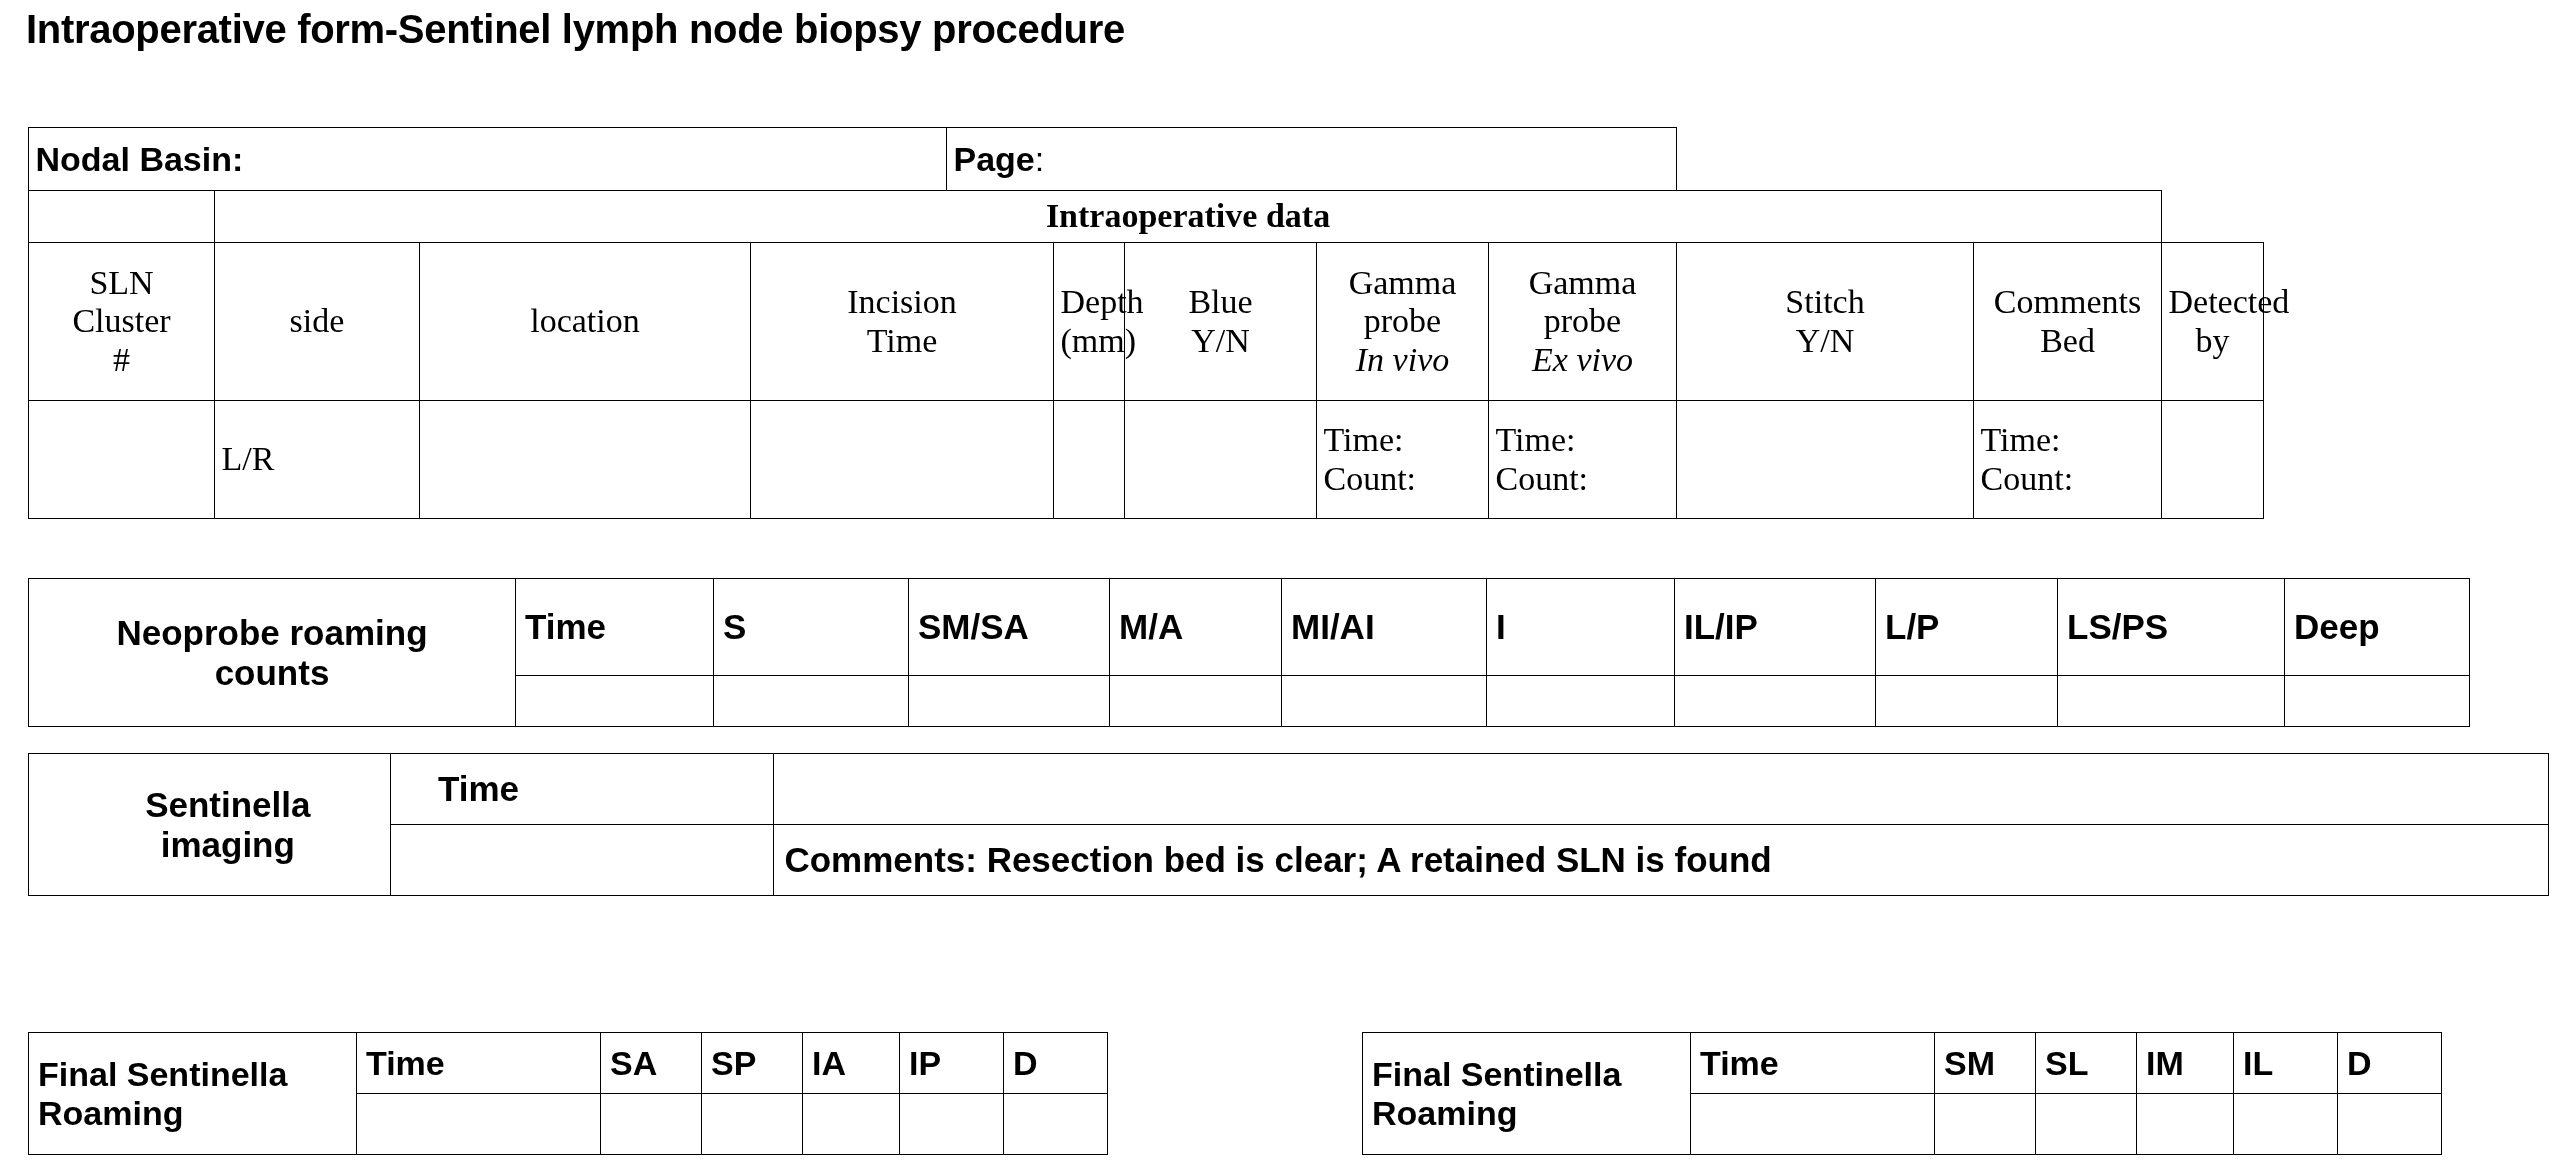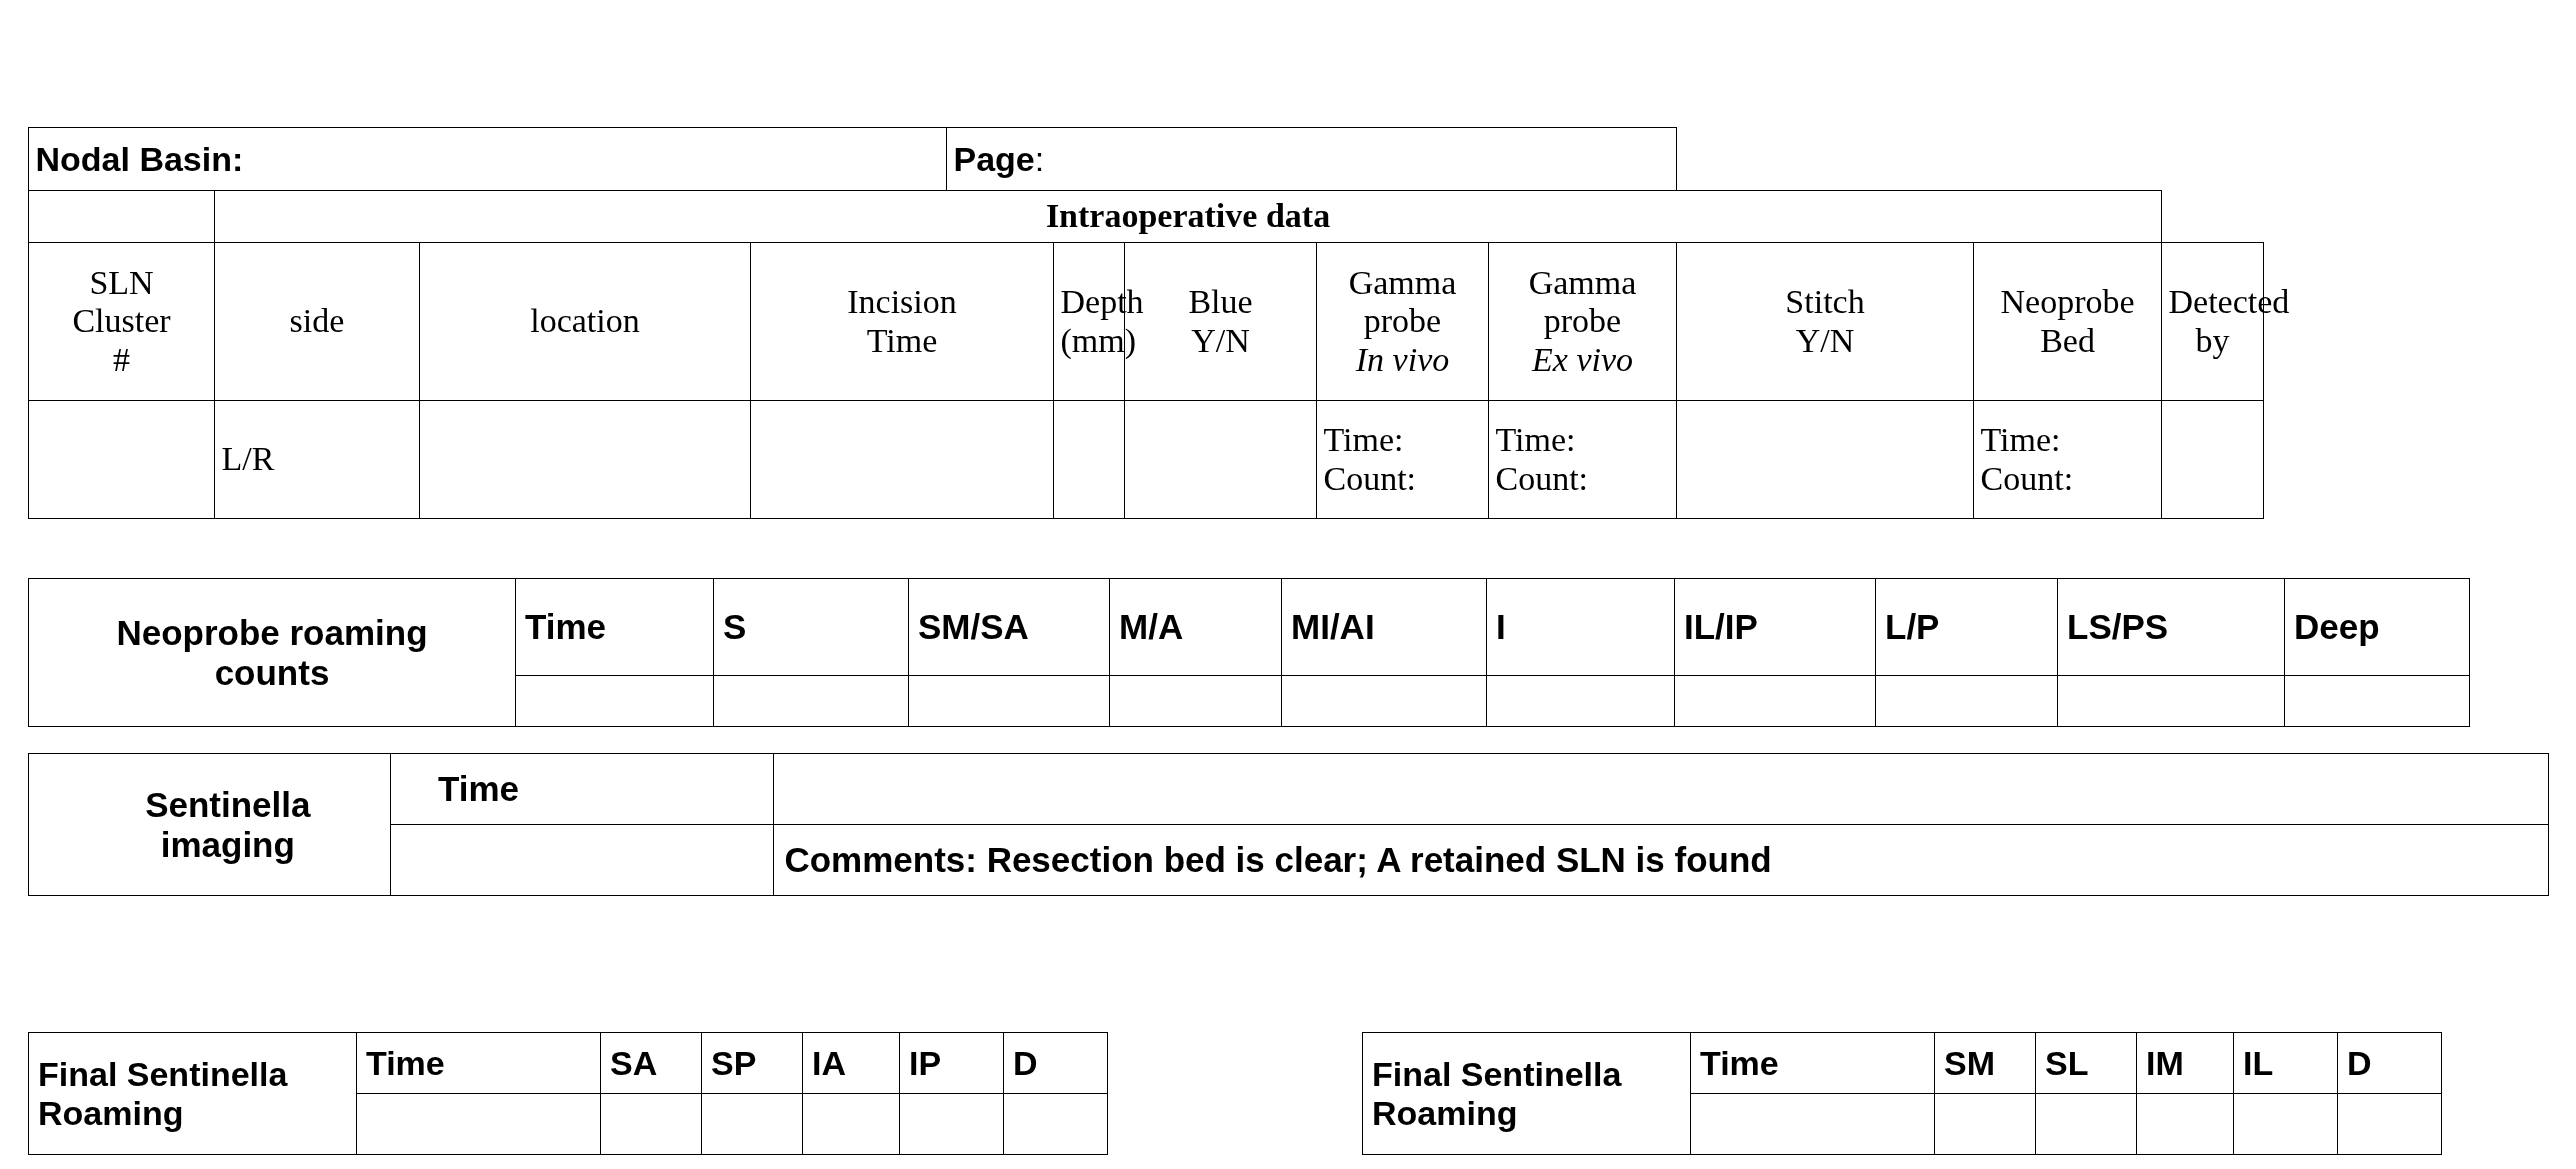--- a/index.html
+++ b/index.html
@@ -104,20 +104,21 @@
   table.final .body td { height: 60px; }
   .final-label { line-height: 1.18; }
   #t-final-left  { left: 28px;   width: 1078px; }
   #t-final-right { left: 1362px; width: 1078px; }
 </style>
 </head>
 <body>
 
 <div class="page">
 
+  <div class="doc-title">Intraoperative form-Sentinel lymph node biopsy procedure</div>
 
   <table class="frm" id="t-main">
     <colgroup>
       <col style="width:186px">
         <col style="width:205px">
         <col style="width:331px">
       <col style="width:196px">
         <col style="width:107px">
         <col style="width:71px">
       <col style="width:192px">
@@ -174,21 +175,21 @@
       <td class="hdr-c serif">
         <div>Gamma</div>
         <div>probe</div>
         <div class="ital">Ex vivo</div>
       </td>
       <td class="hdr-c serif" colspan="2">
         <div>Stitch</div>
         <div>Y/N</div>
       </td>
       <td class="hdr-c serif">
-        <div>Neoprobe</div>
+        <div>Comments</div>
         <div>Bed</div>
       </td>
       <td class="hdr-c serif">
         <div>Detected</div>
         <div>by</div>
       </td>
     </tr>
 
     <tr class="r-data">
       <td class="serif top"></td>

